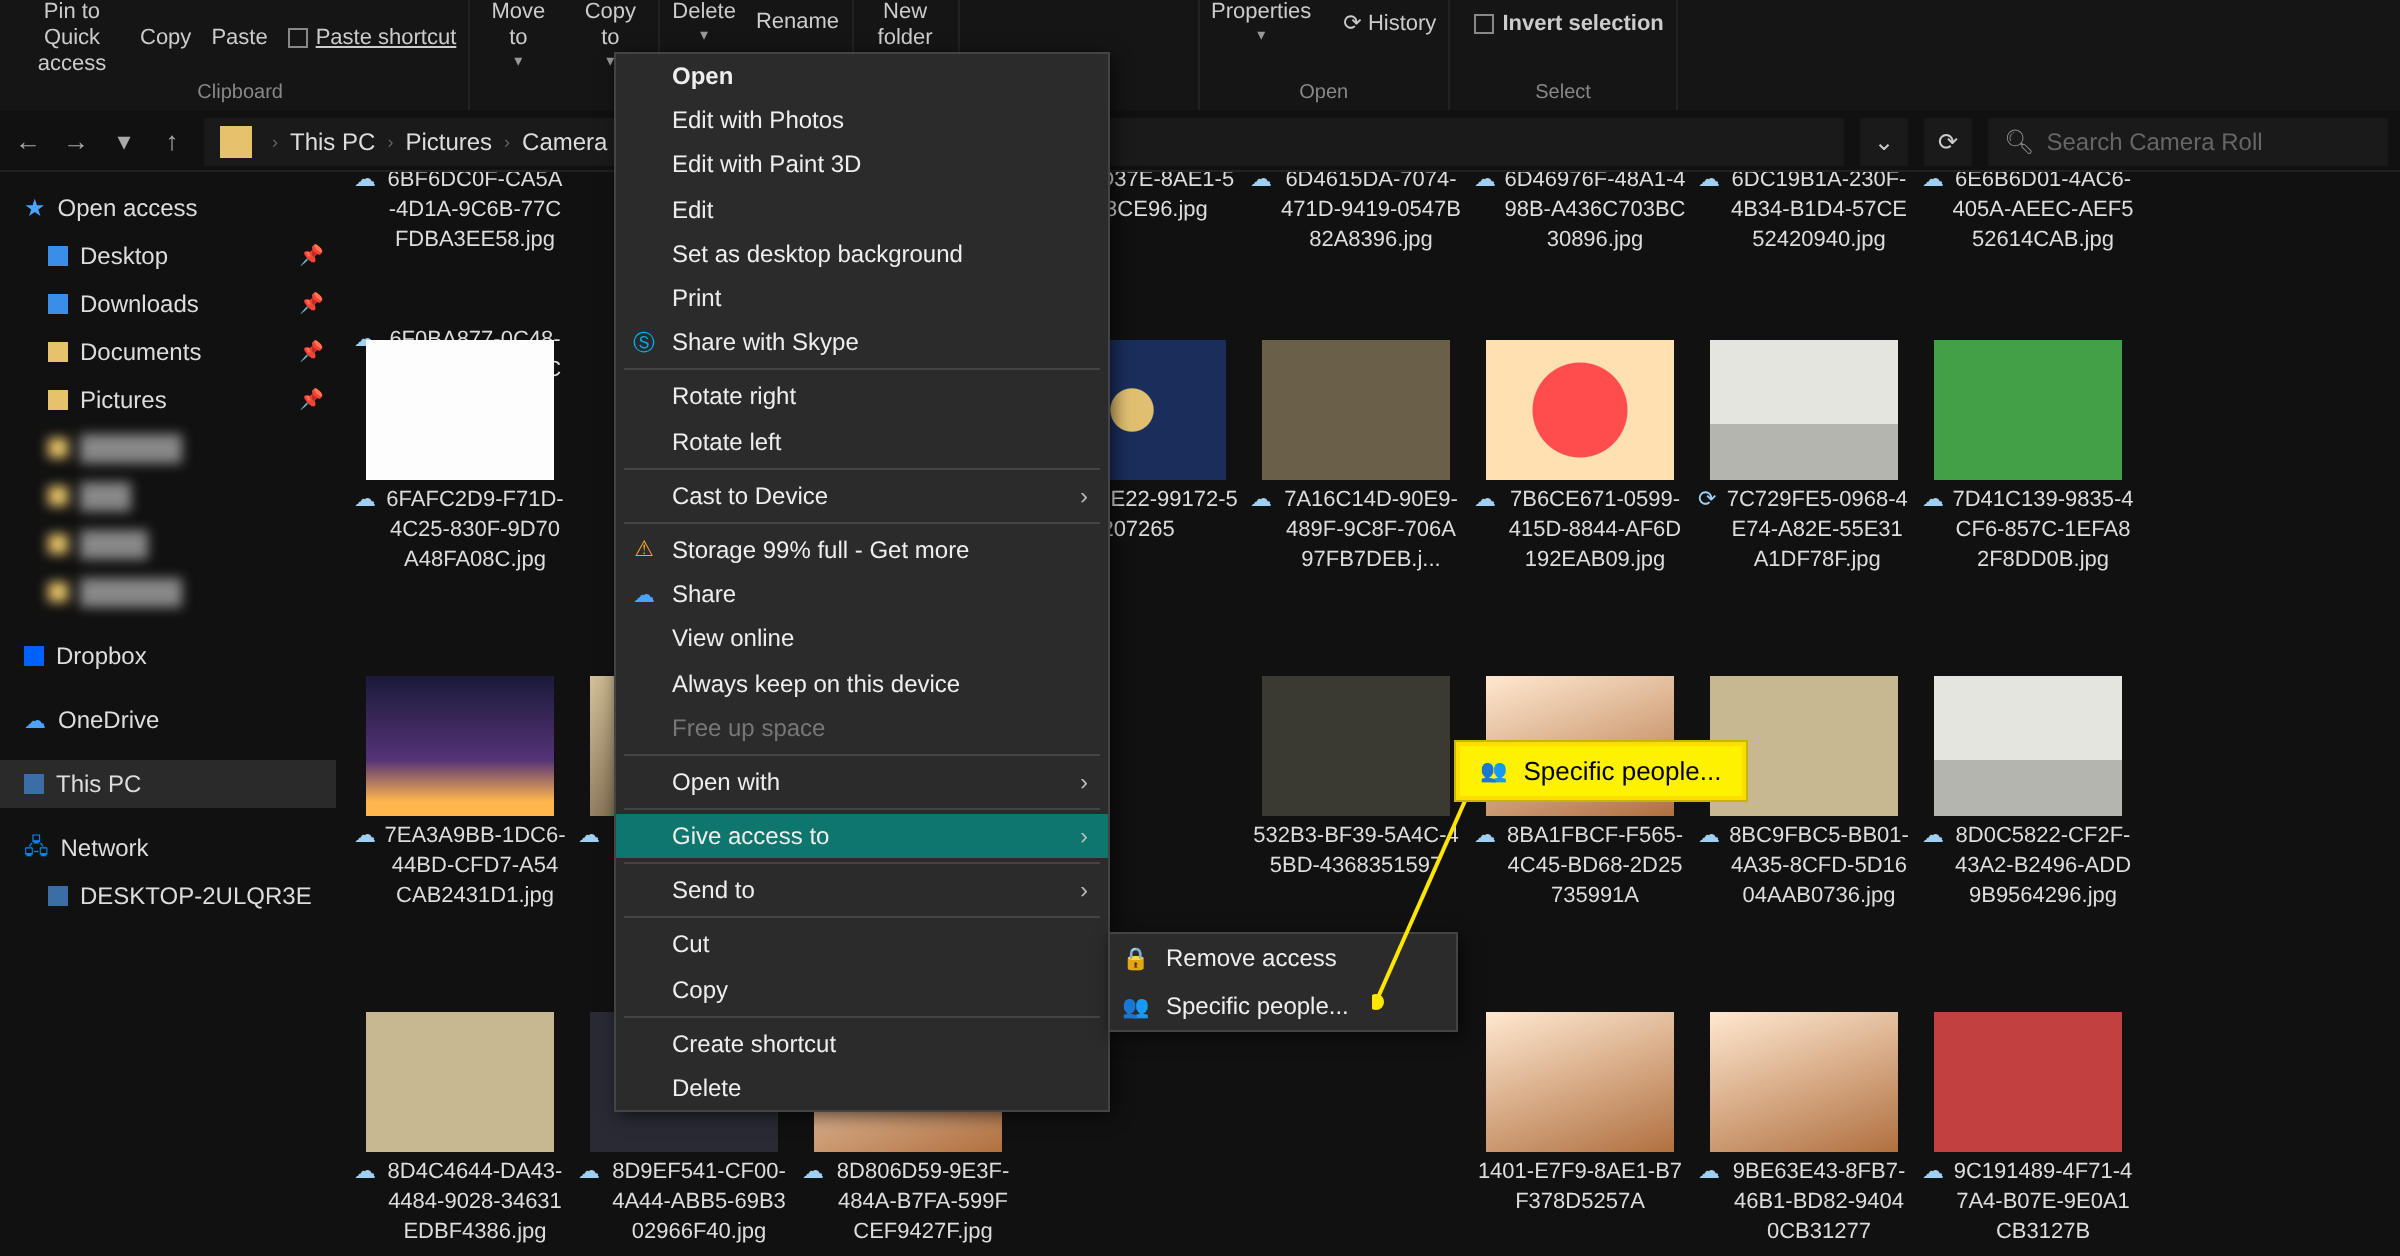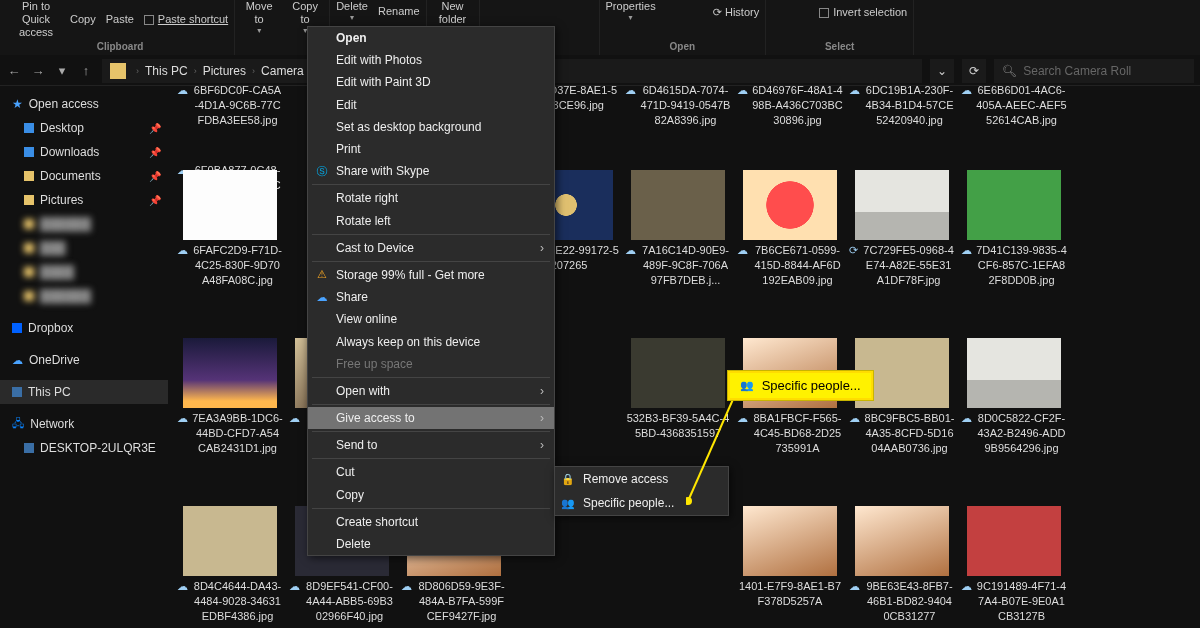--- a/index.html
+++ b/index.html
@@ -4,23 +4,23 @@
 <style>
   * { margin: 0; padding: 0; box-sizing: border-box; font-family: "Segoe UI", Arial, sans-serif; }
   body { width: 1200px; height: 628px; background: #111; color: #ccc; overflow: hidden; position: relative; }
 
   
   .ribbon { display: flex; align-items: flex-start; height: 56px; background: #151515; border-bottom: 1px solid #111; padding: 0 6px; }
   .rib-group { display: flex; flex-direction: column; align-items: center; padding: 0 6px; border-right: 1px solid #222; height: 100%; }
   .rib-buttons { display: flex; gap: 10px; align-items: center; padding-top: 0; }
   .rib-btn { font-size: 11px; color: #ccc; text-align: center; line-height: 1.2; }
   .rib-btn.drop::after { content: "▾"; display: block; font-size: 8px; color: #999; }
-  .rib-label { font-size: 10px; color: #888; margin-top: auto; padding-bottom: 3px; font-weight: bold; }
+  .rib-label { font-size: 10px; color: #888; margin-top: auto; padding-bottom: 3px; }
   .rib-right { display: flex; flex-direction: column; gap: 2px; padding: 2px 0 0 6px; }
-  .rib-right .rib-btn { text-align: left; font-size: 11px; margin-left: 41px; }
+  .rib-right .rib-btn { text-align: left; font-size: 11px; }
   .icon-sq { display:inline-block; width:10px; height:10px; border:1px solid #888; margin-right:4px; vertical-align:middle;}
 
   
   .navbar { display: flex; align-items: center; height: 30px; background: #111; border-bottom: 1px solid #222; padding: 0 6px; gap: 8px; }
   .nav-btn { width: 16px; text-align: center; color: #aaa; font-size: 13px; }
   .breadcrumb { display: flex; align-items: center; background: #1a1a1a; height: 24px; flex: 1; padding: 0 8px; font-size: 12px; gap: 6px; }
   .bc-sep { color: #666; font-size: 9px; }
   .bc-item { color: #ddd; }
   .bc-icon { width:16px; height:16px; background:#e6c36a; display:inline-block; margin-right:4px;}
   .refresh, .bc-drop { width: 24px; height: 24px; display:flex; align-items:center; justify-content:center; background:#1a1a1a; color:#ccc; font-size:12px;}
@@ -61,21 +61,21 @@
   .t-window { background: #3a3a30;}
   .t-food { background: linear-gradient(160deg,#ffe8d0,#b07040);}
   .t-tan { background: #c8b890;}
   .t-red2 { background: #c34040;}
   .t-mall { background: #2a2a35;}
   .t-cafe { background: #6a604a;}
 
   
   .ctx { position:absolute; left:307px; top:26px; width:248px; background:#2b2b2b; border:1px solid #444; box-shadow: 2px 2px 8px rgba(0,0,0,.6); z-index: 30; }
   .ctx-item { height:22.2px; display:flex; align-items:center; padding: 0 12px 0 28px; font-size:12px; color:#eee; position:relative;}
-  .ctx-item.hov { background:#737373;}
+  .ctx-item.hov { background:#0f766e;}
   .ctx-item.dis { color:#777;}
   .ctx-sep { height:1px; background:#444; margin: 2px 4px;}
   .ctx-sub::after { content:"›"; position:absolute; right:10px; color:#bbb; font-size:12px;}
   .ctx-icon { position:absolute; left:6px; width:16px; text-align:center; font-size:11px;}
   .ci-skype { color:#00aff0;}
   .ci-warn { color:#f5a623;}
   .ci-cloud { color:#4aa3ff;}
 
   .submenu { position:absolute; left:554px; top:466px; width:175px; background:#2b2b2b; border:1px solid #444; box-shadow: 2px 2px 8px rgba(0,0,0,.6); z-index: 31;}
   .submenu .ctx-item { height:24px;}
@@ -127,21 +127,21 @@
   <div class="rib-group">
     <div class="rib-buttons">
       <div class="rib-btn drop">Properties</div>
       <div class="rib-right">
         <div class="rib-btn"><span>⟳</span> <span>History</span></div>
       </div>
     </div>
     <div class="rib-label">Open</div>
   </div>
   <div class="rib-group">
-    <div class="rib-right" style="padding-top:6px;">
+    <div class="rib-right" style="padding-top:6px;font-weight:bold;">
       <div class="rib-btn"><span class="icon-sq"></span><span>Invert selection</span></div>
     </div>
     <div class="rib-label">Select</div>
   </div>
 </div>
 
 <div class="navbar">
   <div class="nav-btn">←</div>
   <div class="nav-btn">→</div>
   <div class="nav-btn">▾</div>

